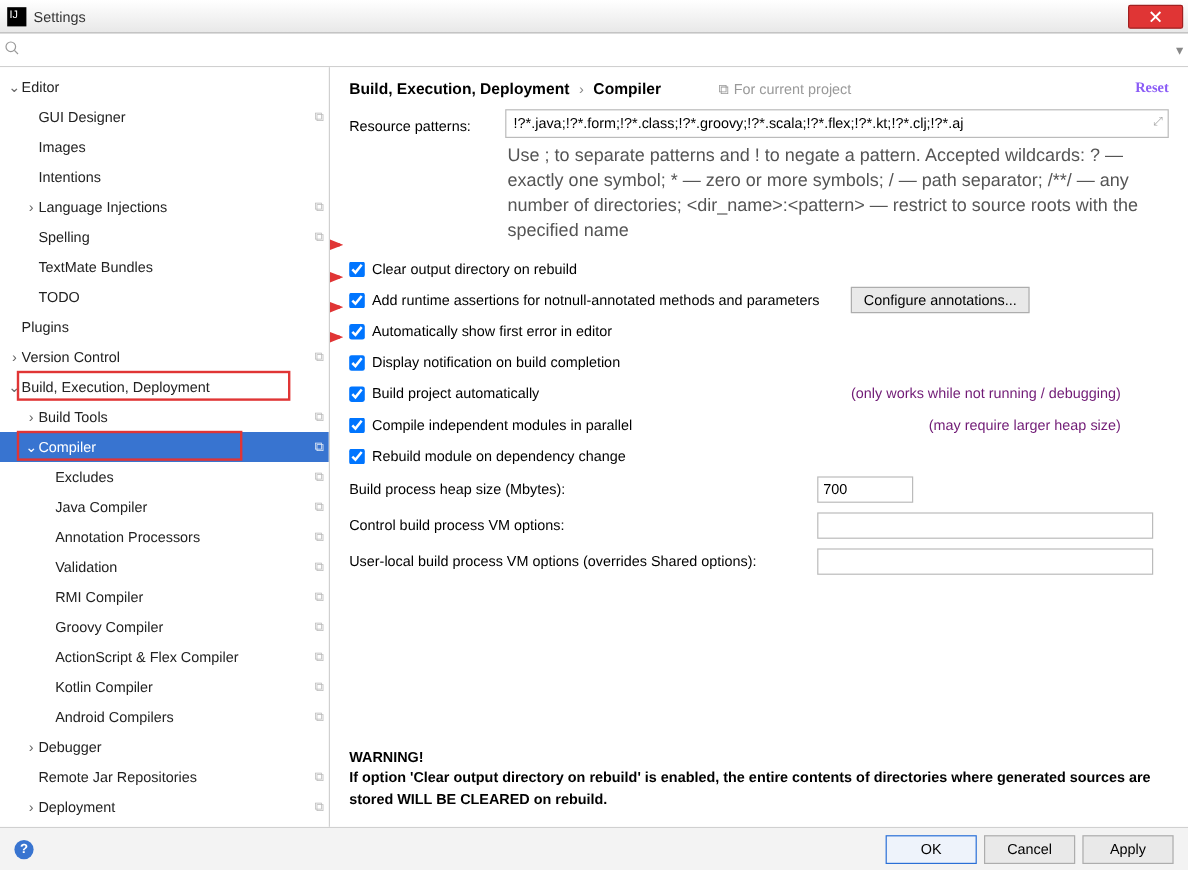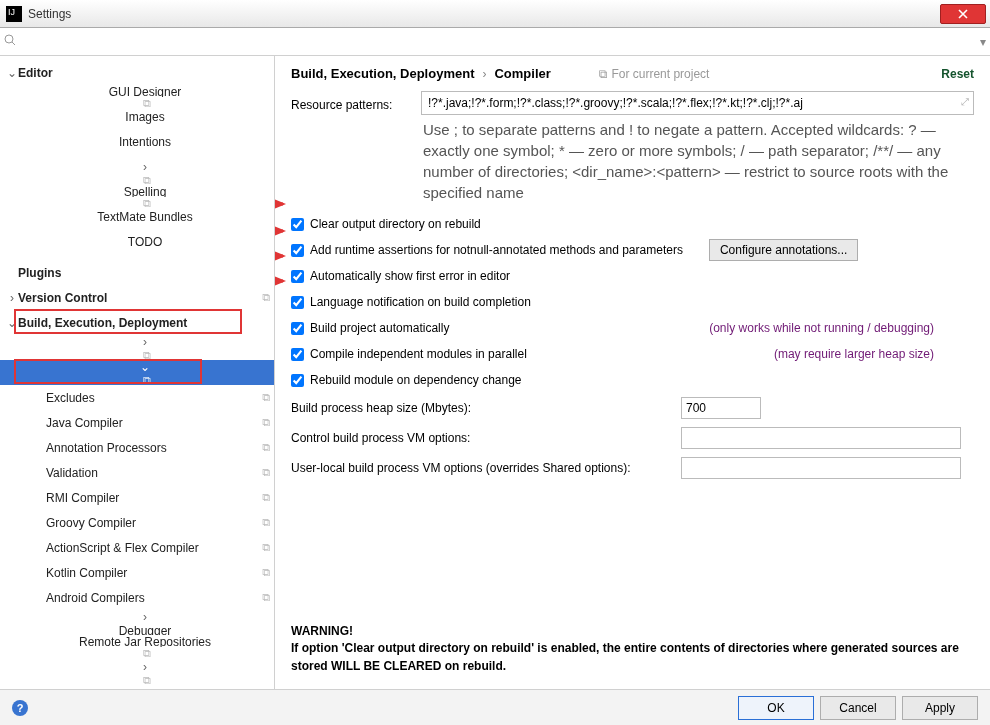--- a/index.html
+++ b/index.html
@@ -19,41 +19,41 @@
 .searchbar input { flex:1; border:none; outline:none; height:20px;}
 .searchbar .dropdown { color:#888; }
 
 
 .layout { display:flex; height: calc(100% - 28px - 28px - 36px); }
 
 
 .sidebar { width: 275px; background:#fff; border-right:1px solid #d0d0d0; overflow-y:auto; position:relative;}
 .tree { padding:4px 0; }
 .tree-item { display:flex; align-items:center; height:25px; padding-right:4px; cursor:default; color:#222;}
-.tree-item.bold > .label { font-weight:bold; }
+.tree-item.bold > .label { font-weight:normal; }
 .tree-item.selected { background:#3874d0; color:#fff; }
 .tree-item .arrow { width:12px; display:inline-flex; justify-content:center; color:#666;}
 .tree-item.selected .arrow { color:#fff; }
 .tree-item .label { flex:1; white-space:nowrap; overflow:hidden; text-overflow:ellipsis;}
 .tree-item .proj-icon { color:#bbb; font-size:11px; margin-left:4px;}
 .tree-item.selected .proj-icon { color:#dfe9f7; }
 .indent-0 { padding-left: 6px; }
-.indent-1 { padding-left: 20px; flex-direction: column; }
+.indent-1 { padding-left: 20px; }
 .indent-2 { padding-left: 34px; }
 
 
 .hl-box { position:absolute; border:2px solid #e03535; pointer-events:none; }
 
 
 .content { flex:1; background:#fff; padding: 10px 16px 0 16px; position:relative; display:flex; flex-direction:column;}
 .breadcrumb { display:flex; align-items:center; gap:8px; margin-bottom:10px;}
 .breadcrumb .crumb { font-weight:bold; font-size:13px;}
 .breadcrumb .sep { color:#888;}
 .breadcrumb .hint { color:#999; margin-left:40px; display:flex; align-items:center; gap:4px;}
-.breadcrumb .reset { margin-left:auto; color:#14532d; cursor:pointer; font-weight:bold;}
+.breadcrumb .reset { margin-left:auto; color:#8b5cf6; cursor:pointer; font-weight:bold;font-family:Liberation Serif, serif;}
 
 .form-row { display:flex; align-items:center; margin-bottom:4px; }
 .form-row > label { width:130px; padding-top:4px;}
 .pattern-input { flex:1; border:1px solid #bbb; padding:4px 6px; font-family: "Consolas", monospace; font-size:11px; height:24px; position:relative;}
 .expand-handle { position:absolute; right:4px; top:4px; color:#aaa; font-size:10px;}
 .hint-text { font-size:15px; color:#555; margin-left:132px; line-height:1.4; margin-bottom:8px; }
 
 .check-row { display:flex; align-items:center; height:26px; gap:6px;}
 .check-row input[type=checkbox]{}
 .check-row .side-note { margin-left:auto; color:#701a75; padding-right:40px;}
@@ -118,20 +118,21 @@
         <div class="tree-item indent-1">
           <span class="arrow"></span>
           <span class="label">Images</span>
         </div>
         <div class="tree-item indent-1">
           <span class="arrow"></span>
           <span class="label">Intentions</span>
         </div>
         <div class="tree-item indent-1">
           <span class="arrow">›</span>
+          <span class="label">Language Injections</span>
           <span class="proj-icon">⧉</span>
         </div>
         <div class="tree-item indent-1">
           <span class="arrow"></span>
           <span class="label">Spelling</span>
           <span class="proj-icon">⧉</span>
         </div>
         <div class="tree-item indent-1">
           <span class="arrow"></span>
           <span class="label">TextMate Bundles</span>
@@ -258,21 +259,21 @@
           <input type="checkbox" checked="" style="">
           <span>Add runtime assertions for notnull-annotated methods and parameters</span>
           <button class="btn-inline">Configure annotations...</button>
         </div>
         <div class="check-row">
           <input type="checkbox" checked="" style="">
           <span>Automatically show first error in editor</span>
         </div>
         <div class="check-row">
           <input type="checkbox" checked="" style="">
-          <span>Language notification on build completion</span>
+          <span>Display notification on build completion</span>
         </div>
         <div class="check-row">
           <input type="checkbox" checked="" style="">
           <span>Build project automatically</span>
           <span class="side-note">(only works while not running / debugging)</span>
         </div>
         <div class="check-row">
           <input type="checkbox" checked="" style="">
           <span>Compile independent modules in parallel</span>
           <span class="side-note">(may require larger heap size)</span>

